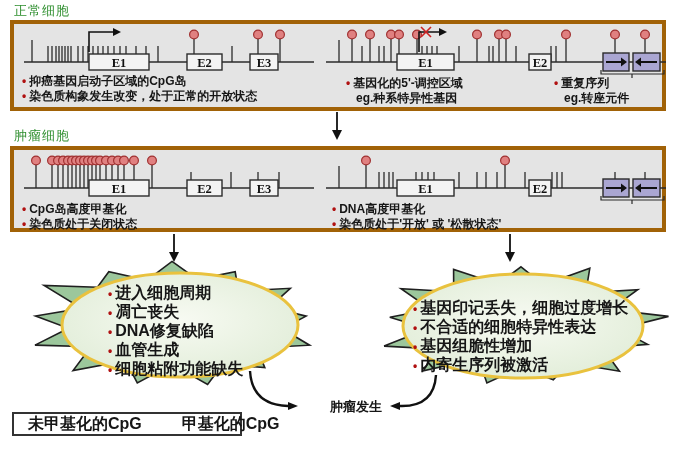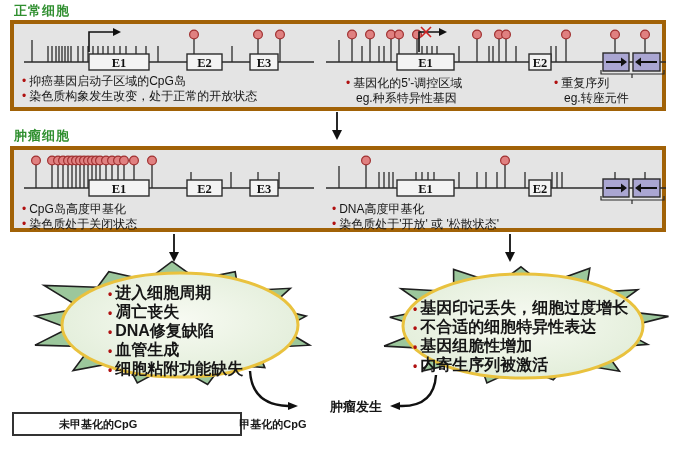--- a/index.html
+++ b/index.html
@@ -1,37 +1,37 @@
 <!DOCTYPE html>
 <html><head>
 <meta charset="utf-8">
 <style>
   html,body{margin:0;padding:0;background:#fff;}
   .canvas{position:relative;width:674px;height:450px;background:#ffffff;
           font-family:"Liberation Sans",sans-serif;overflow:hidden;}
-  .section-title{position:absolute;left:14px;font-size:13px;font-weight:bold;color:#2f8f2f;
+  .section-title{position:absolute;left:14px;font-size:13px;font-weight:normal;color:#2f8f2f;
                  letter-spacing:1px;white-space:nowrap;}
   .panel{position:absolute;left:10px;width:656px;background:#e4e4e4;border:4px solid #a16207;
          box-sizing:border-box;}
   #panel-normal{top:20px;height:91px;}
   #panel-tumor{top:146px;height:86px;}
   .gene-svg{position:absolute;}
-  .bullets{position:absolute;font-size:12px;font-weight:normal;color:#161616;line-height:15px;
+  .bullets{position:absolute;font-size:12px;font-weight:bold;color:#161616;line-height:15px;
            white-space:nowrap;}
   .b::before{content:"•";color:#b01010;margin-right:3px;font-size:12px;}
   .indent{padding-left:10px;}
   .abs{position:absolute;}
   .outcome-list{position:absolute;font-size:16px;font-weight:bold;color:#161616;line-height:17px;
                 white-space:nowrap;}
   .outcome-list .b::before{color:#b01010;}
   .result-label{position:absolute;left:330px;top:398px;font-size:13px;font-weight:bold;color:#161616;
                 white-space:nowrap;}
   .legend{position:absolute;left:12px;top:412px;width:230px;height:24px;background:#ffffff;
           border:2px solid #333;box-sizing:border-box;display:flex;align-items:center;
-          font-size:11px;font-weight:bold;color:#161616;white-space:nowrap;gap:31px;}
+          font-size:16px;font-weight:bold;color:#161616;white-space:nowrap;}
   .legend .tick-glyph{display:inline-block;width:2px;height:14px;background:#222;margin-left:7px;}
   .legend .lab1{margin-left:7px;}
   .legend .lab2{margin-left:16px;}
   .legend svg{margin-left:24px;}
 </style>
 </head>
 <body>
 
 <div class="canvas">
 

